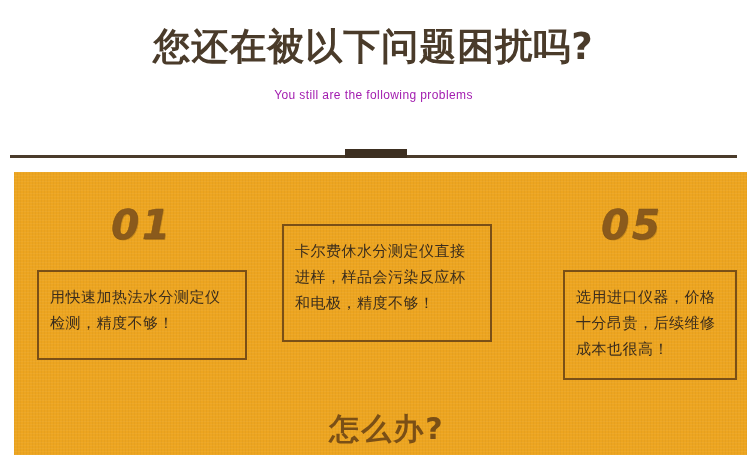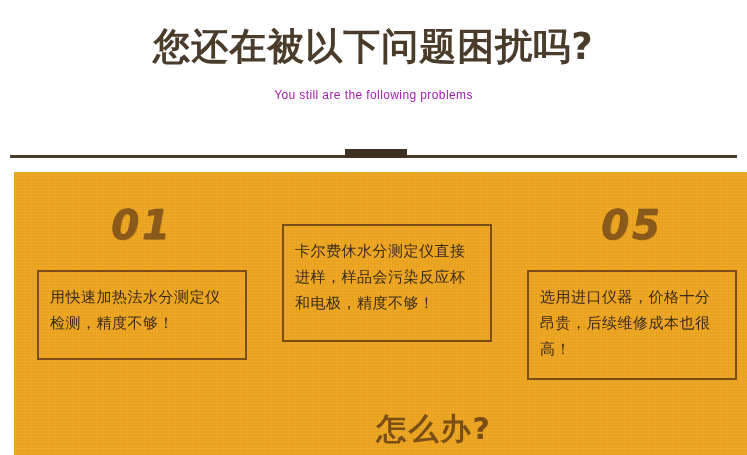--- a/index.html
+++ b/index.html
@@ -112,28 +112,28 @@
   .box p {
     margin: 0;
     font-size: 15px;
     line-height: 26px;
     color: #3a2c1c;
     font-family: "DejaVu Sans", "Liberation Sans", sans-serif;
     letter-spacing: 0.5px;
   }
   .box-1 { min-height: 90px; }
   .box-2 { min-height: 118px; }
-  .box-3 { min-height: 110px; }
+  .box-3 { min-height: 110px; margin-left: 36px; }
 
   .howto {
     position: absolute;
     left: 268px;
     top: 237px;
     width: 210px;
-    text-align: right;
+    text-align: center;
     font-size: 30px;
     font-weight: bold;
     color: #7a4f16;
     letter-spacing: 2px;
     font-family: "DejaVu Sans", "Liberation Sans", sans-serif;
   }
 </style>
 </head>
 <body>
 

